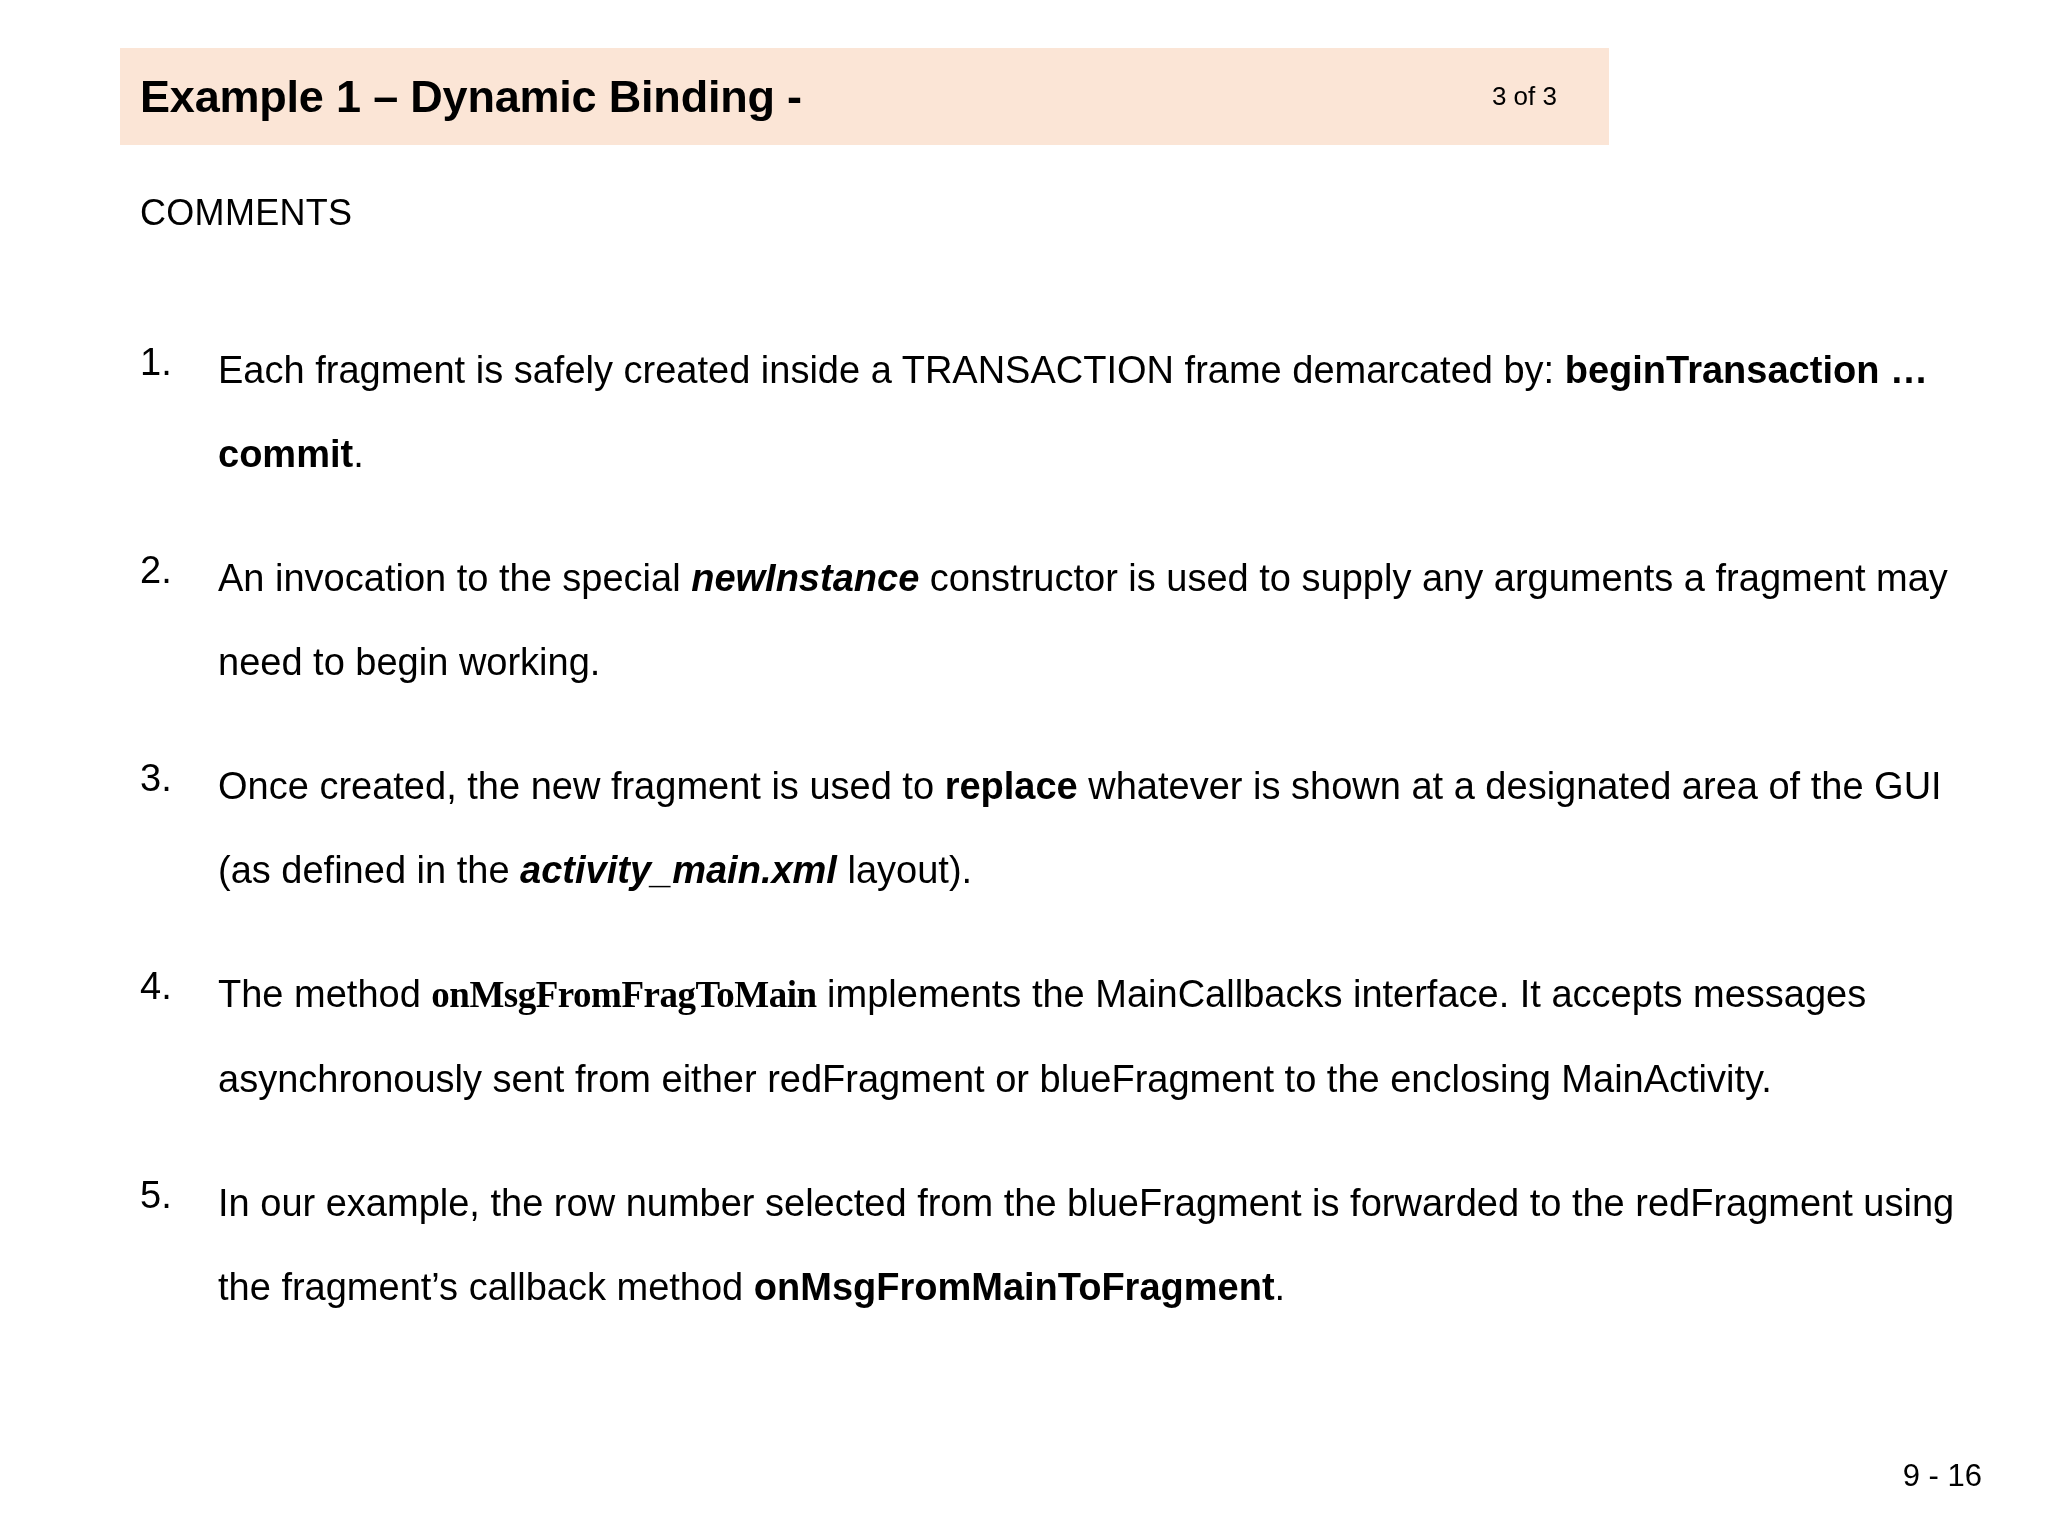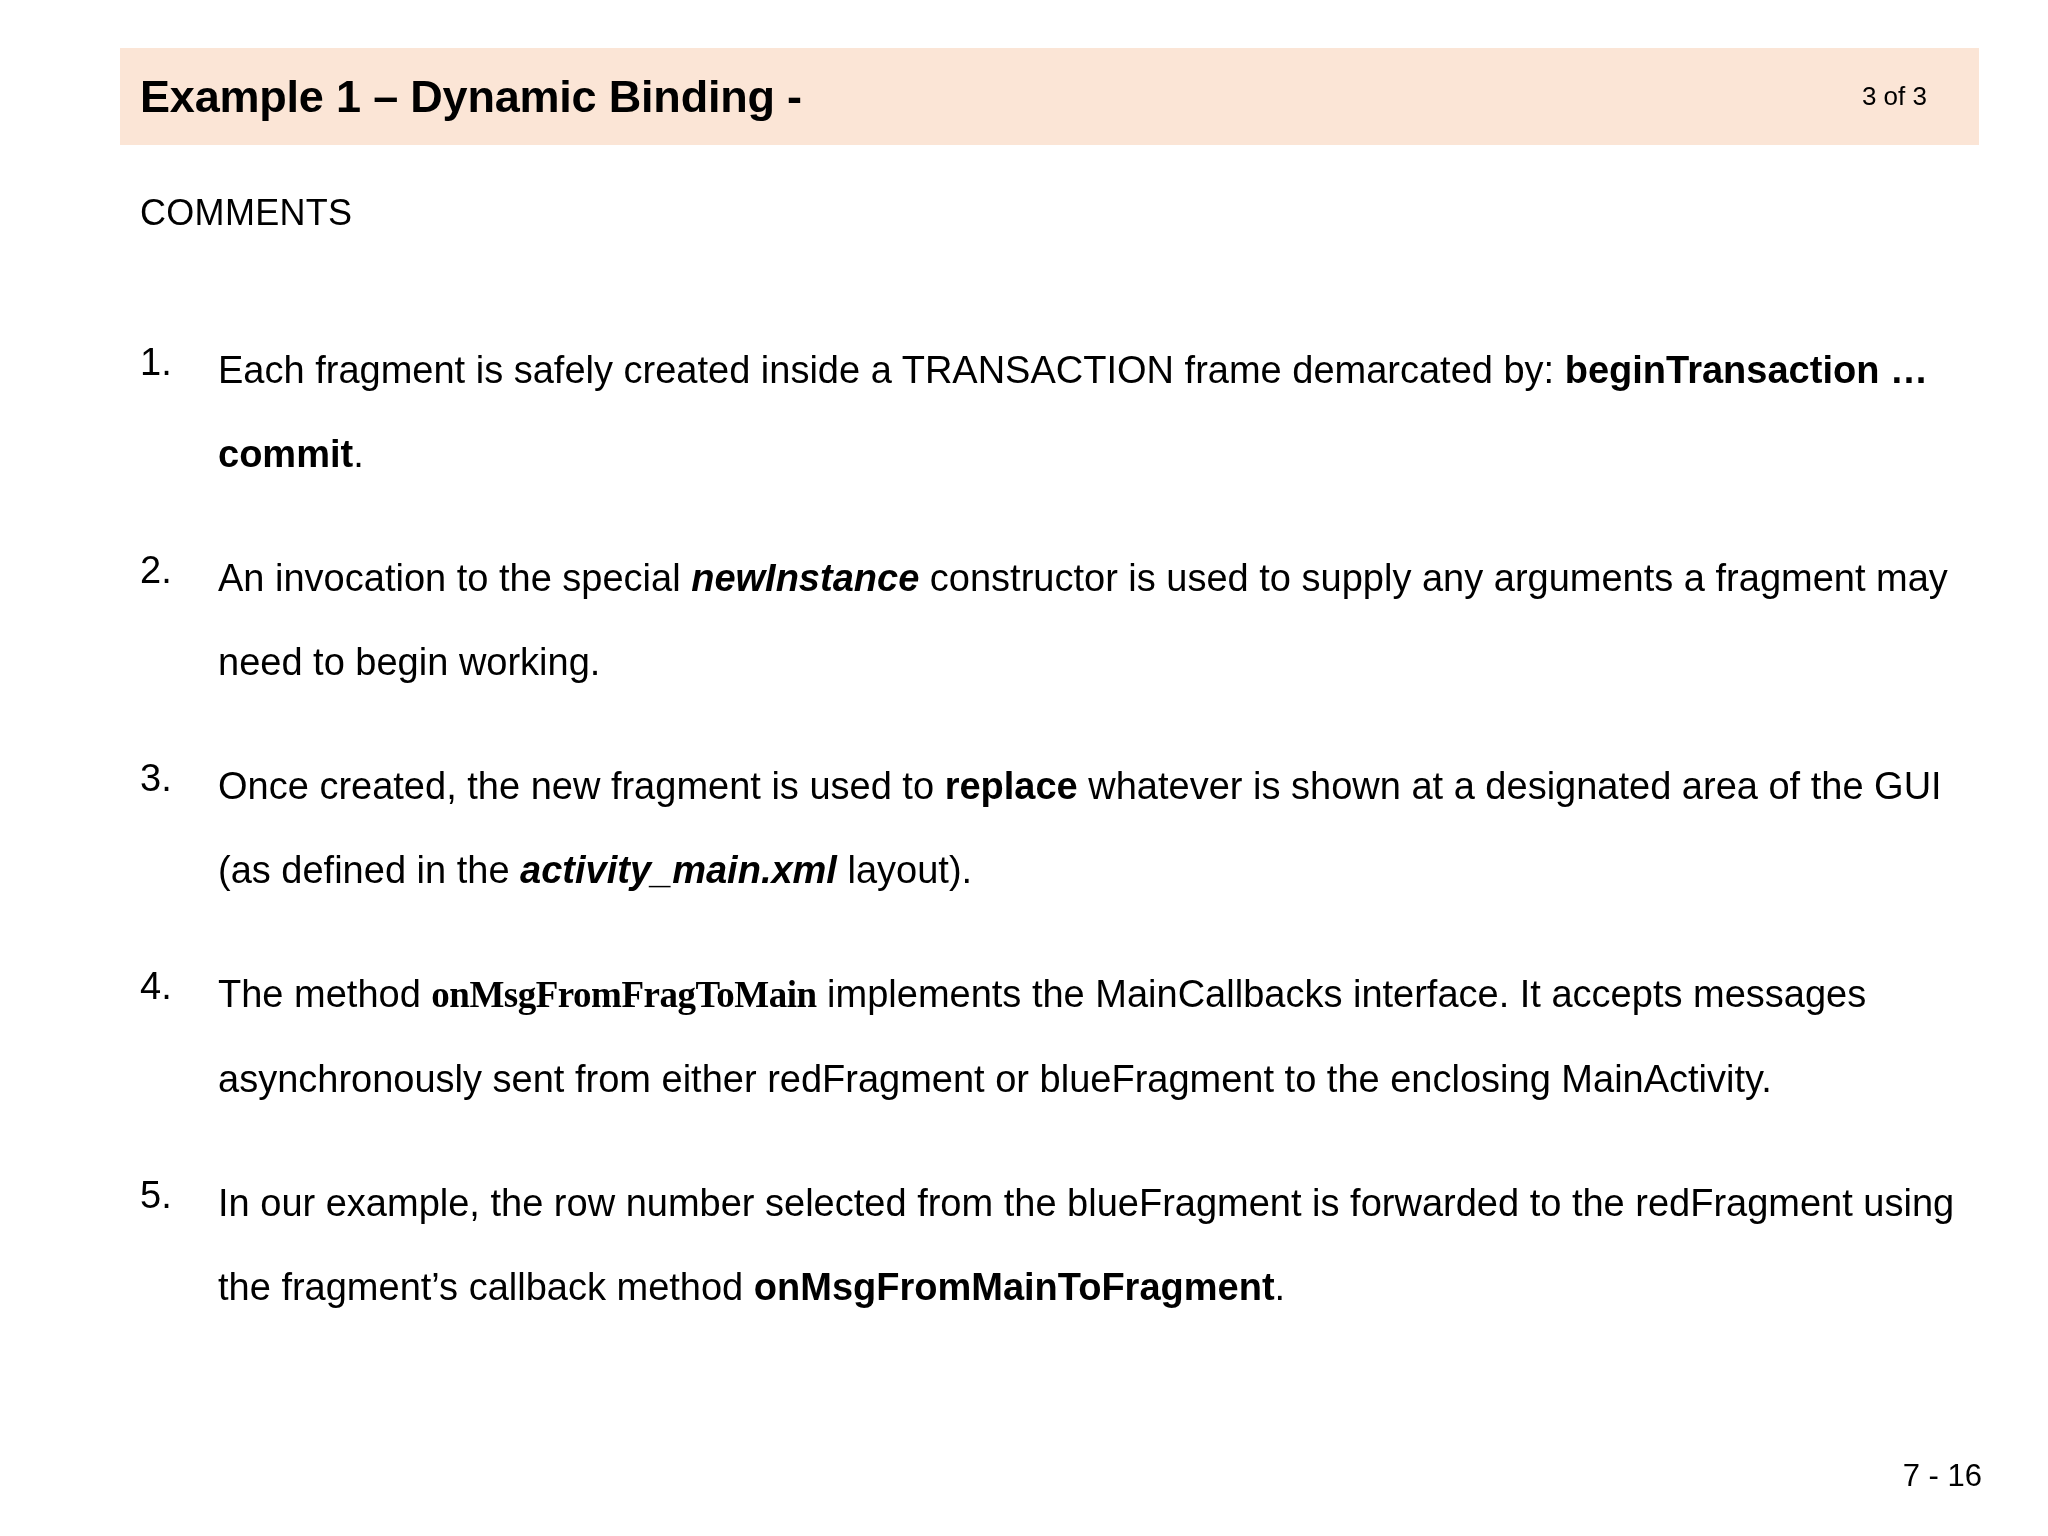--- a/index.html
+++ b/index.html
@@ -14,21 +14,21 @@
     color: #000000;
     overflow: hidden;
     position: relative;
   }
 
   
   .header-band {
     position: absolute;
     left: 120px;
     top: 48px;
-    width: 1859px;
+    width: 1489px;
     height: 97px;
     background: #FBE5D6;
     display: flex;
     align-items: center;
     box-sizing: border-box;
   }
   .header-title-main {
     font-size: 45px;
     font-weight: bold;
     letter-spacing: -0.2px;
@@ -132,13 +132,13 @@
     <li class="list-item">
       <span class="item-number">4.</span>
       <span class="item-text"><span>The method </span><span class="mono">onMsgFromFragToMain</span><span>  implements the MainCallbacks interface. It accepts messages asynchronously sent from either redFragment  or blueFragment to the enclosing MainActivity.</span></span>
     </li>
     <li class="list-item">
       <span class="item-number">5.</span>
       <span class="item-text"><span>In our example, the row number selected from the blueFragment is forwarded to the redFragment using the fragment’s callback method </span><span class="b">onMsgFromMainToFragment</span><span>.</span></span>
     </li>
   </ol>
 
-<div class="footer-page">7 - 16</div>
+<div class="footer-page">9 - 16</div>
 
 </body></html>

